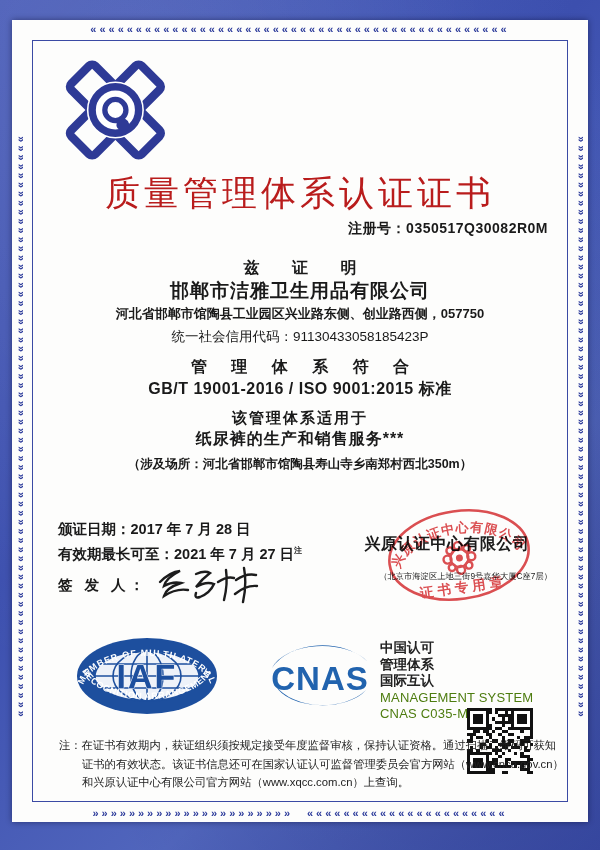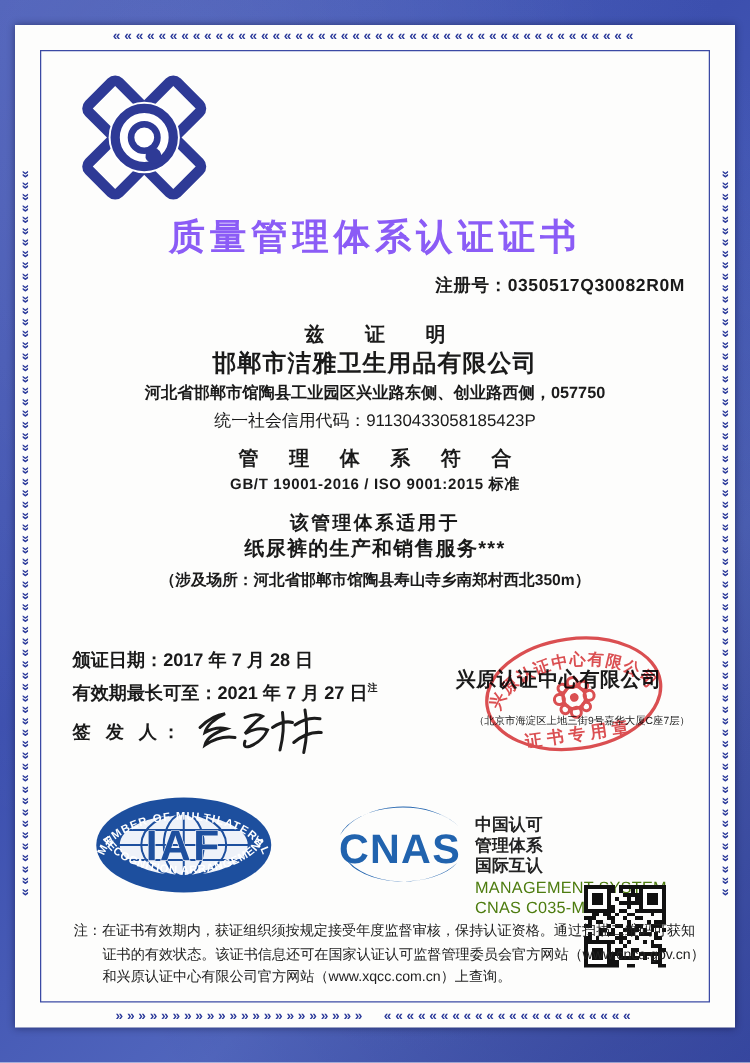--- a/index.html
+++ b/index.html
@@ -22,41 +22,41 @@
   }
   .chev{position:absolute;color:#2b3a9a;font-size:11px;font-weight:bold;
     letter-spacing:3px;white-space:nowrap;line-height:10px;overflow:hidden;}
   .chev-top{left:22px;top:4px;width:532px;text-align:center;}
   .chev-bottom{left:22px;bottom:4px;width:532px;text-align:center;}
   .chev-left,.chev-right{width:770px;text-align:center;top:400px;}
   .chev-left{left:-377px;transform:rotate(-90deg);}
   .chev-right{right:-377px;transform:rotate(-90deg);}
   .content{position:absolute;left:0;top:0;width:576px;height:802px;color:#1a1a1a;}
   .ctr{position:absolute;left:40px;right:40px;text-align:center;}
-  .title{font-size:29px;font-weight:bold;letter-spacing:4px;color:#8b5cf6;}
+  .title{font-size:35px;font-weight:normal;letter-spacing:4px;color:#b91c1c;}
   .regnum{position:absolute;right:40px;top:200px;font-size:14px;font-weight:bold;letter-spacing:.5px;}
   .heading-sp{font-size:16px;font-weight:bold;letter-spacing:14px;text-indent:14px;}
   .company{font-size:19px;font-weight:bold;letter-spacing:1px;}
   .addr{font-size:13px;font-weight:700;}
   .credit{font-size:13.5px;font-weight:400;}
   .sys{font-size:16px;font-weight:bold;letter-spacing:10px;text-indent:10px;}
-  .std{font-size:12px;font-weight:bold;letter-spacing:.5px;}
+  .std{font-size:16px;font-weight:bold;letter-spacing:.5px;}
   .scopeh{font-size:15px;font-weight:bold;letter-spacing:2px;}
   .scope{font-size:16px;font-weight:bold;letter-spacing:1px;}
   .sites{font-size:12.5px;font-weight:600;}
   .dates{position:absolute;left:46px;top:498px;font-size:14.5px;font-weight:bold;line-height:22px;}
   .sup{font-size:8px;vertical-align:super;}
   .issuer{position:absolute;left:46px;top:556px;font-size:14.5px;font-weight:bold;letter-spacing:4px;}
   .signature{position:absolute;left:140px;top:540px;}
   .certifier{position:absolute;left:330px;top:514px;width:210px;text-align:center;font-size:16px;font-weight:bold;letter-spacing:.5px;z-index:2;}
   .certaddr{position:absolute;left:330px;top:551px;width:210px;text-align:right;font-size:8.3px;color:#222;z-index:2;}
   .stamp{position:absolute;left:372px;top:486px;z-index:3;mix-blend-mode:multiply;transform:rotate(-8deg);opacity:.88;}
   .iaf{position:absolute;left:62px;top:616px;}
   .cnas{position:absolute;left:250px;top:618px;}
-  .accred{position:absolute;left:368px;top:620px;line-height:16.5px;margin-top:12px;}
+  .accred{position:absolute;left:368px;top:620px;line-height:16.5px;}
   .accred .cn{font-size:13.5px;font-weight:600;color:#222;}
   .accred .en{font-size:13px;color:#4d7c0f;letter-spacing:.2px;}
   .qr{position:absolute;left:455px;top:688px;}
   .footnote{position:absolute;left:47px;top:716px;width:440px;font-size:11.3px;line-height:18.5px;color:#222;font-weight:500;}
   .footnote .fl{white-space:nowrap;}
   .footnote .indent{padding-left:23px;}
 </style>
 </head>
 <body>
 

